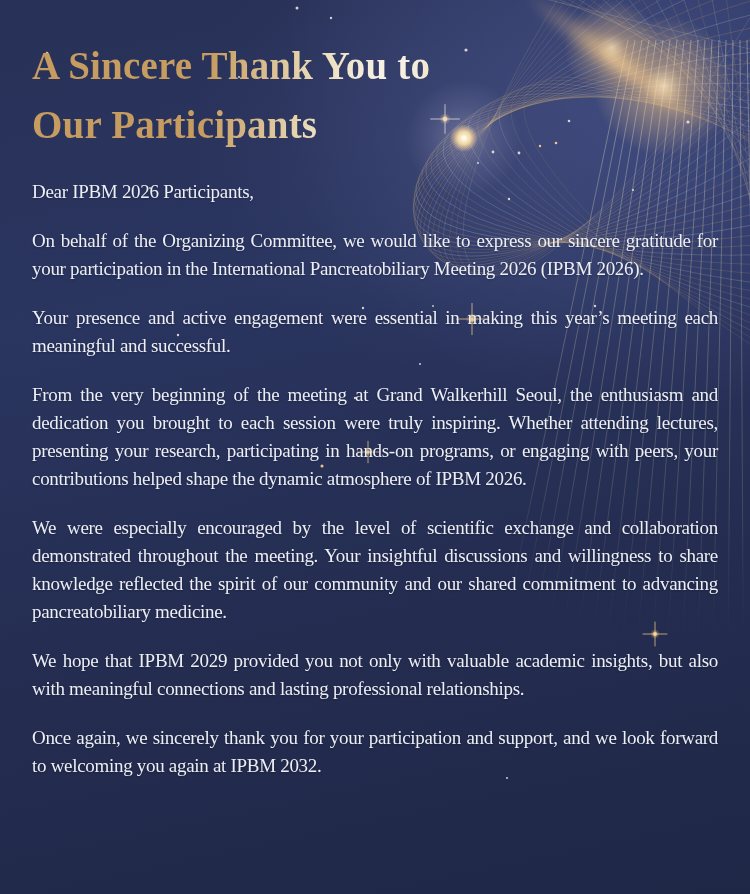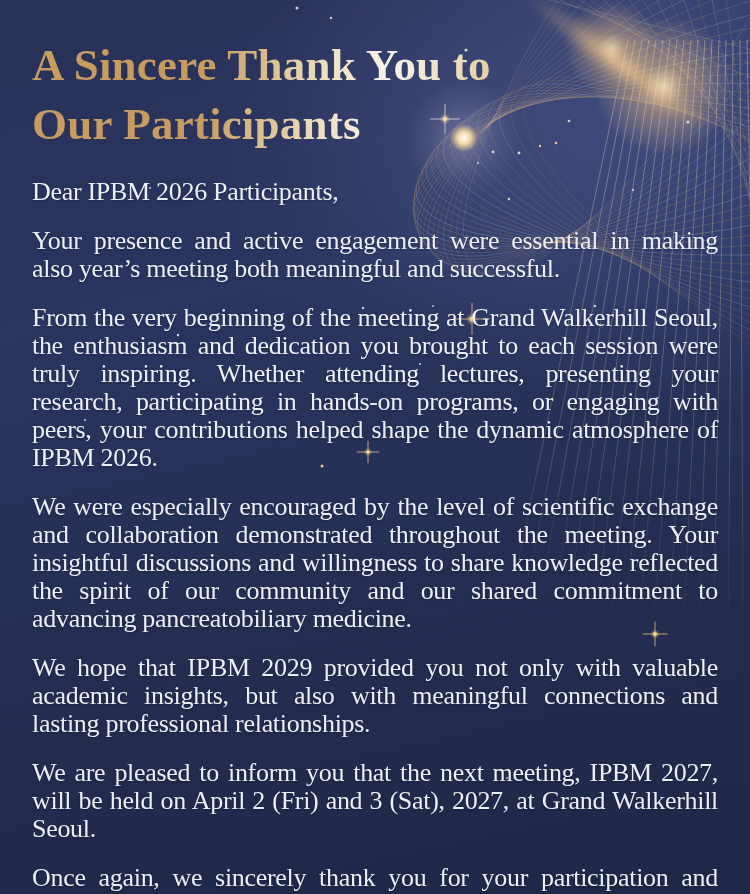--- a/index.html
+++ b/index.html
@@ -14,37 +14,37 @@
       radial-gradient(420px 360px at 62% 16%, rgba(130,132,180,0.12), rgba(130,132,180,0) 65%),
       linear-gradient(168deg, #283157 0%, #2a3560 32%, #252e52 62%, #1f2747 100%);
   }
   .decor-layer{position:absolute;inset:0;pointer-events:none;}
   .content{
     position:relative;z-index:3;
     padding:36px 32px 0 32px;
   }
   .page-title{
     margin:0 0 24px 0;
-    font-size:45px;line-height:59px;font-weight:700;letter-spacing:0.2px;
+    font-size:39px;line-height:59px;font-weight:700;letter-spacing:0.2px;
     background:linear-gradient(96deg,
       var(--title-gold,#c79c60) 0%,
       var(--title-gold,#c79c60) 26%,
       #ecdfbd 42%,
       var(--title-highlight,#f8f4ea) 52%,
       #ead9b3 63%,
       var(--title-gold,#c79c60) 80%,
       #cfa76b 100%);
     -webkit-background-clip:text;background-clip:text;
     -webkit-text-fill-color:transparent;color:transparent;
   }
   .title-line{display:block;}
   .letter-body{color:var(--body-text,#edeff4);}
   .letter-body p{
     margin:0 0 21px 0;
-    font-size:26px;line-height:28px;letter-spacing:-0.3px;
+    font-size:19px;line-height:28px;letter-spacing:-0.3px;
     text-align:justify;
     text-shadow:0 1px 2px rgba(10,14,35,0.35);
   }
 </style>
 </head>
 <body>
 
 <div class="page">
 
   <svg class="decor-layer" width="750" height="894" viewBox="0 0 750 894" xmlns="http://www.w3.org/2000/svg">
@@ -199,22 +199,22 @@
       </g>
   </svg>
 
   <div class="content">
     <h1 class="page-title">
       <span class="title-line">A Sincere Thank You to</span>
       <span class="title-line">Our Participants</span>
     </h1>
     <section class="letter-body">
         <p>Dear IPBM 2026 Participants,</p>
-        <p>Your presence and active engagement were essential in making also year’s meeting both meaningful and successful.</p>
+        <p>On behalf of the Organizing Committee, we would like to express our sincere gratitude for your participation in the International Pancreatobiliary Meeting 2026 (IPBM 2026).</p>
+        <p>Your presence and active engagement were essential in making this year’s meeting each meaningful and successful.</p>
         <p>From the very beginning of the meeting at Grand Walkerhill Seoul, the enthusiasm and dedication you brought to each session were truly inspiring. Whether attending lectures, presenting your research, participating in hands-on programs, or engaging with peers, your contributions helped shape the dynamic atmosphere of IPBM 2026.</p>
         <p>We were especially encouraged by the level of scientific exchange and collaboration demonstrated throughout the meeting. Your insightful discussions and willingness to share knowledge reflected the spirit of our community and our shared commitment to advancing pancreatobiliary medicine.</p>
         <p>We hope that IPBM 2029 provided you not only with valuable academic insights, but also with meaningful connections and lasting professional relationships.</p>
-        <p>We are pleased to inform you that the next meeting, IPBM 2027, will be held on April 2 (Fri) and 3 (Sat), 2027, at Grand Walkerhill Seoul.</p>
         <p>Once again, we sincerely thank you for your participation and support, and we look forward to welcoming you again at IPBM 2032.</p>
       </section>
   </div>
 
 </div>
 
 </body></html>

